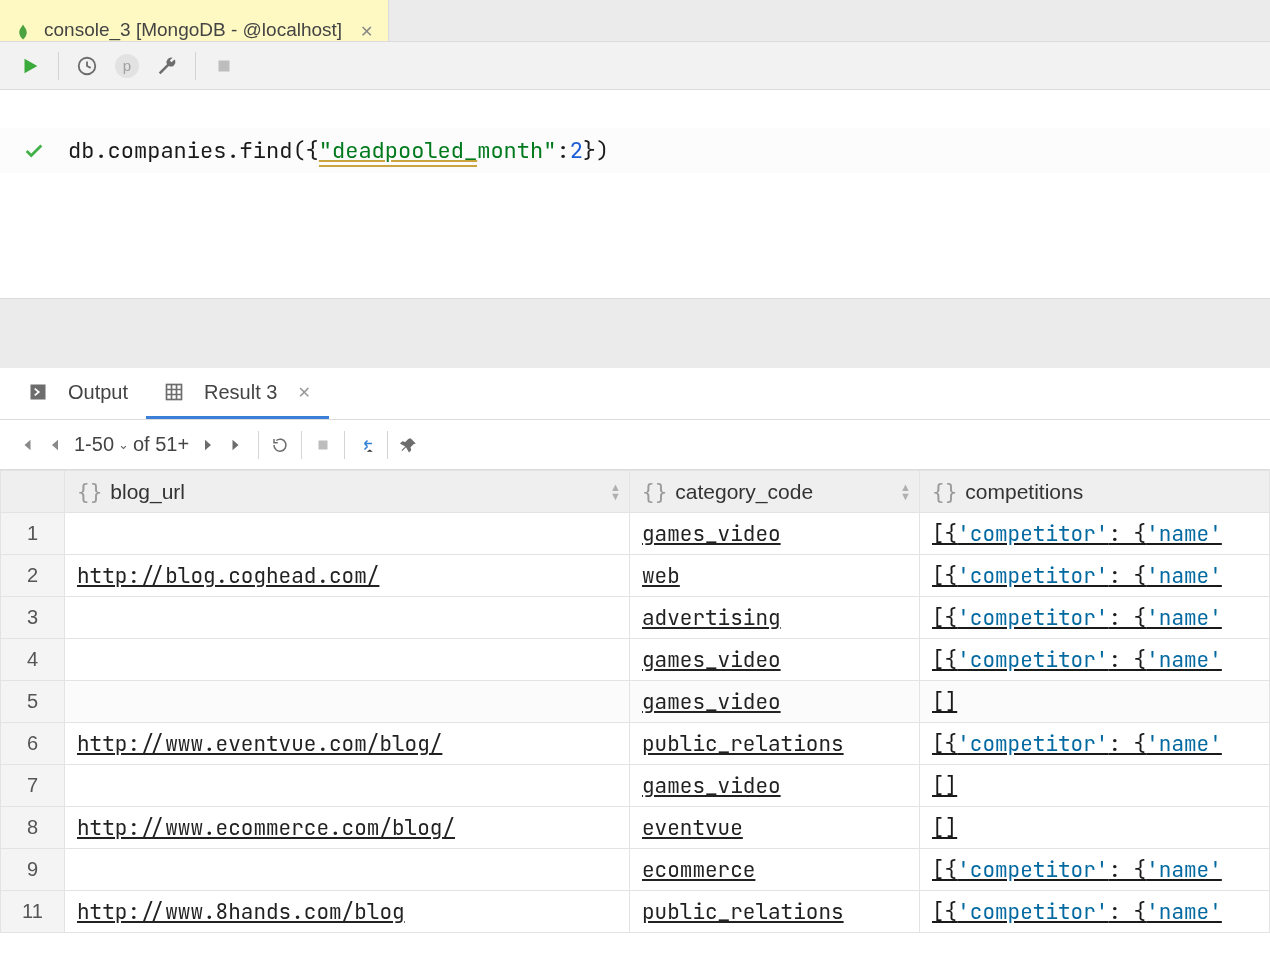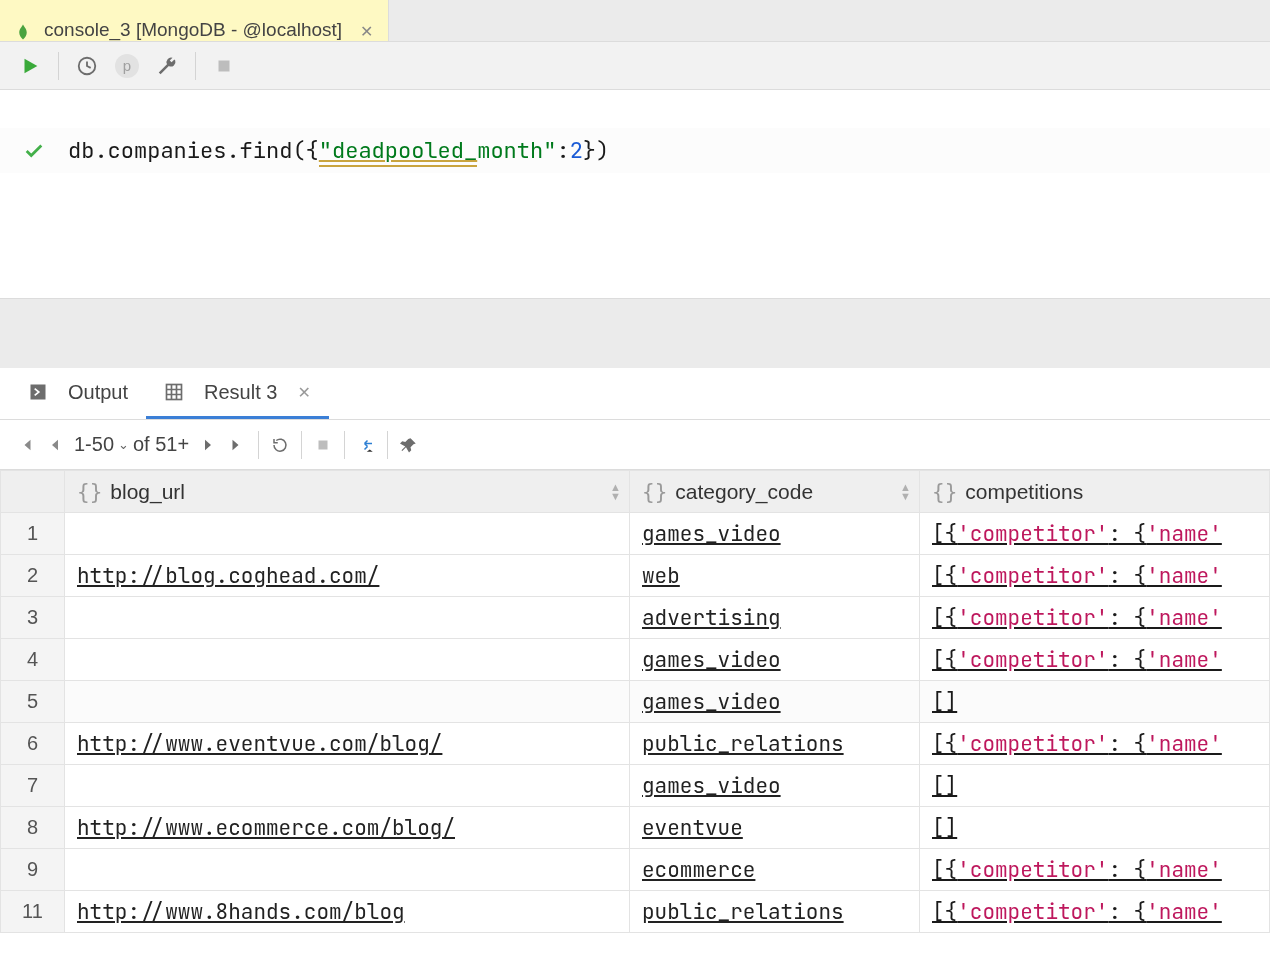--- a/index.html
+++ b/index.html
@@ -195,21 +195,21 @@
   font-size: 20px;
 }
 .grid tbody tr.hl td:not(.rownum) {
   background: #fbfbfb;
 }
 .mono {
   font-family: "JetBrains Mono", Menlo, Consolas, monospace;
   text-decoration: underline;
 }
 .comp-cell { color: #1a1a1a; }
-.comp-cell .k { color: #be185d; }
+.comp-cell .k { color: #0369a1; }
 </style>
 </head>
 <body>
 
 <div class="tab-bar">
   <div class="tab">
     <span class="leaf-icon">
       <svg viewBox="0 0 24 24">
           <path fill="#4aa33f" d="M12 2c2 4 5 6 5 11 0 4-3 7-5 9-2-2-5-5-5-9 0-5 3-7 5-11z"></path>
         </svg>

